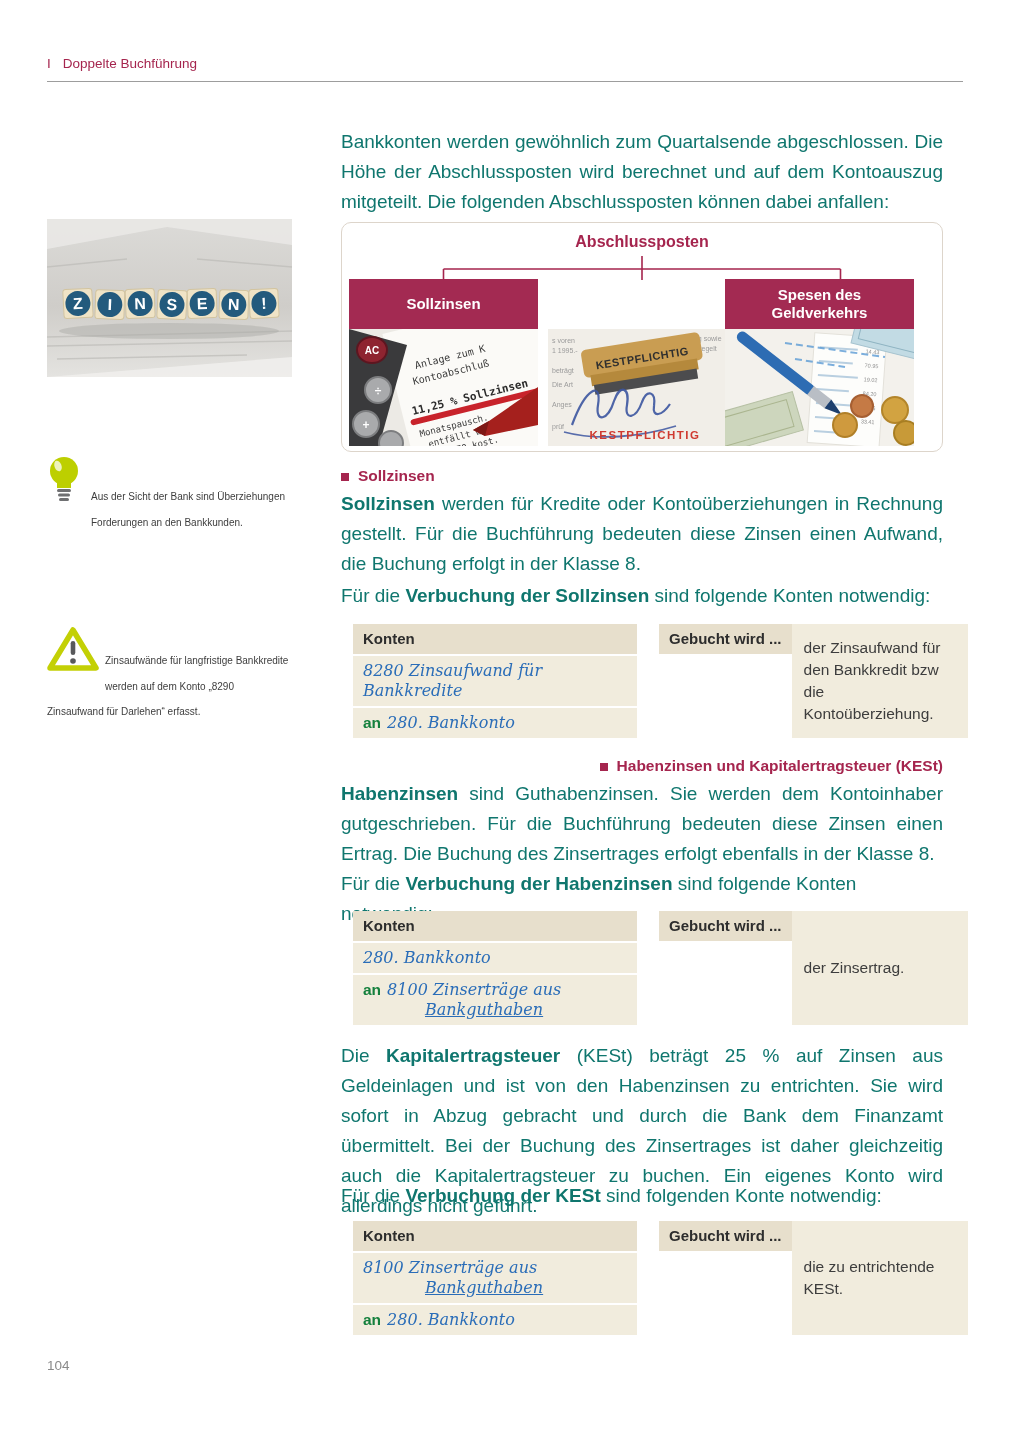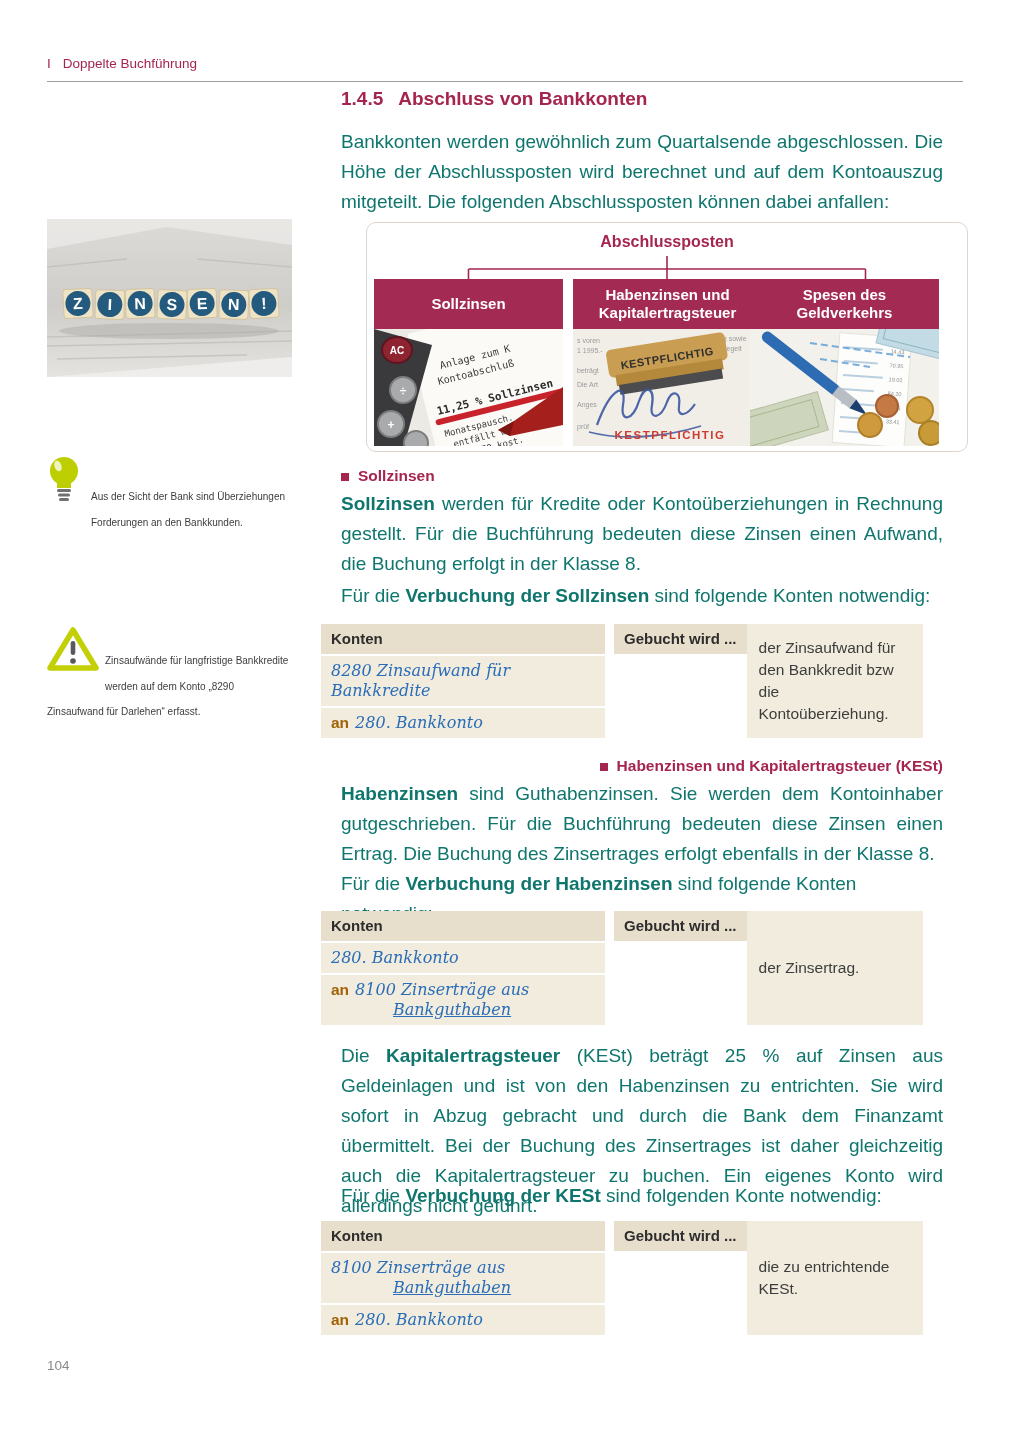--- a/index.html
+++ b/index.html
@@ -21,78 +21,74 @@
   .main-col { left:341px; width:602px; }
   .lead { text-align:left; }
   .b { font-weight:bold; }
 
   .subhead { font-size:15.5px; font-weight:bold; color:#a5254e; }
   .subhead .sq { display:inline-block; width:8px; height:8px; background:#a5254e; margin-right:9px; }
 
   
   .diagram {
     left:341px; top:222px; width:602px; height:230px;
-    border:1px solid #ddd5cb; border-radius:10px; background:#fff; box-sizing:border-box;margin-left:25px;
+    border:1px solid #ddd5cb; border-radius:10px; background:#fff; box-sizing:border-box;
   }
   .diagram-title { position:absolute; left:0; top:10px; width:100%; text-align:center;
     font-size:16px; font-weight:bold; color:#a5254e; }
   .dgbox { position:absolute; top:56px; width:189px; height:50px; background:#a32a52;
     color:#fff; font-weight:bold; font-size:15px; line-height:18px; display:flex;
     align-items:center; justify-content:center; text-align:center; padding:0 6px; box-sizing:border-box; }
   .dgphoto { position:absolute; top:106px; width:189px; height:117px; overflow:hidden; }
   .bx1 { left:7px; } .bx2 { left:206px; } .bx3 { left:383px; }
 
   
   .zinsen-photo { left:47px; top:219px; width:245px; height:158px; }
   .tip { position:absolute; width:246px; font-size:10px; line-height:25.5px; color:#3d3d3d; }
   .tip .icon { position:absolute; left:0; }
   .tip .spacer { float:left; height:26px; }
 
   
-  .ktable { position:absolute; left:321px; width:506px; display:grid;
-    grid-template-columns:284px 309px; column-gap:9px; }
+  .ktable { position:absolute; left:353px; width:506px; display:grid;
+    grid-template-columns:284px 309px; column-gap:22px; }
   .kth { background:#e7dfcc; font-weight:bold; font-size:15px; color:#2d2d2d;
     height:30px; line-height:30px; padding:0 10px; margin-bottom:2px; }
   .ktrow { background:#f1ecdd; padding:5px 10px; margin-bottom:2px; line-height:20px; }
   .acct { font-family:"DejaVu Serif", serif; font-style:italic; color:#2a6db8; font-size:16px; }
   .acct-l2 { font-family:"DejaVu Serif", serif; font-style:italic; color:#2a6db8; font-size:16px;
     padding-left:62px;text-decoration:underline; }
-  .an { font-weight:bold; color:#a16207; font-size:15.5px; margin-right:6px; }
+  .an { font-weight:bold; color:#15803d; font-size:15.5px; margin-right:6px; }
   .kt-right { display:flex; flex-direction:row; }
   .ktbody { background:#f1ecdd; flex:1; display:flex; align-items:center;
     padding:2px 12px; font-size:15.5px; line-height:22px; margin-bottom:2px; }
 
   .page-num { left:47px; top:1358px; font-size:13.5px; color:#8a8a8a; }
 
   svg text { font-family:"Liberation Sans", sans-serif; }
   .monotext { font-family:"DejaVu Sans Mono", monospace; }
 </style>
 </head>
 <body>
 
 <div class="page">
 
   <div class="abs breadcrumb">
     <span class="pfx">I</span><span>Doppelte Buchführung</span>
   </div>
   <div class="abs top-rule"></div>
 
-  <div class="abs h1">
-    <span class="num">1.4.5</span><span>Abschluss von Bankkonten</span>
-  </div>
 
   <div class="abs main-col body-text" style="top:127px;">Bankkonten werden gewöhnlich zum Quartalsende abgeschlossen. Die Höhe der Abschlussposten wird berechnet und auf dem Kontoauszug mitgeteilt. Die folgenden Abschlussposten können dabei anfallen:</div>
 
   <div class="abs diagram">
     <div class="diagram-title">Abschlussposten</div>
     <svg style="position:absolute;left:0;top:0;" width="600" height="230" viewBox="0 0 600 230">
       <path d="M300 33 V46 M101.5 46 H498.5 M101.5 46 V57 M300 46 V57 M498.5 46 V57" stroke="#a5254e" stroke-width="1.6" fill="none"></path>
     </svg>
     <div class="dgbox bx1">Sollzinsen</div>
-    <div class="dgbox bx2">Habenzinsen und Kapitalertragsteuer</div>
     <div class="dgbox bx3">Spesen des Geldverkehrs</div>
 
     <div class="dgphoto bx1">
       <svg width="189" height="117" viewBox="0 0 189 117">
         <rect width="189" height="117" fill="#eceae5"></rect>
         <g transform="rotate(-14 94 58)">
           <rect x="48" y="-8" width="165" height="150" fill="#fbfaf7"></rect>
           <text class="monotext" x="72" y="34" font-size="10" fill="#3a3a3a">Anlage zum K</text>
           <text class="monotext" x="66" y="49" font-size="10" fill="#3a3a3a">Kontoabschluß</text>
           <text class="monotext" x="58" y="78" font-size="11" font-weight="bold" fill="#2c2c2c">11,25 % Sollzinsen</text>

